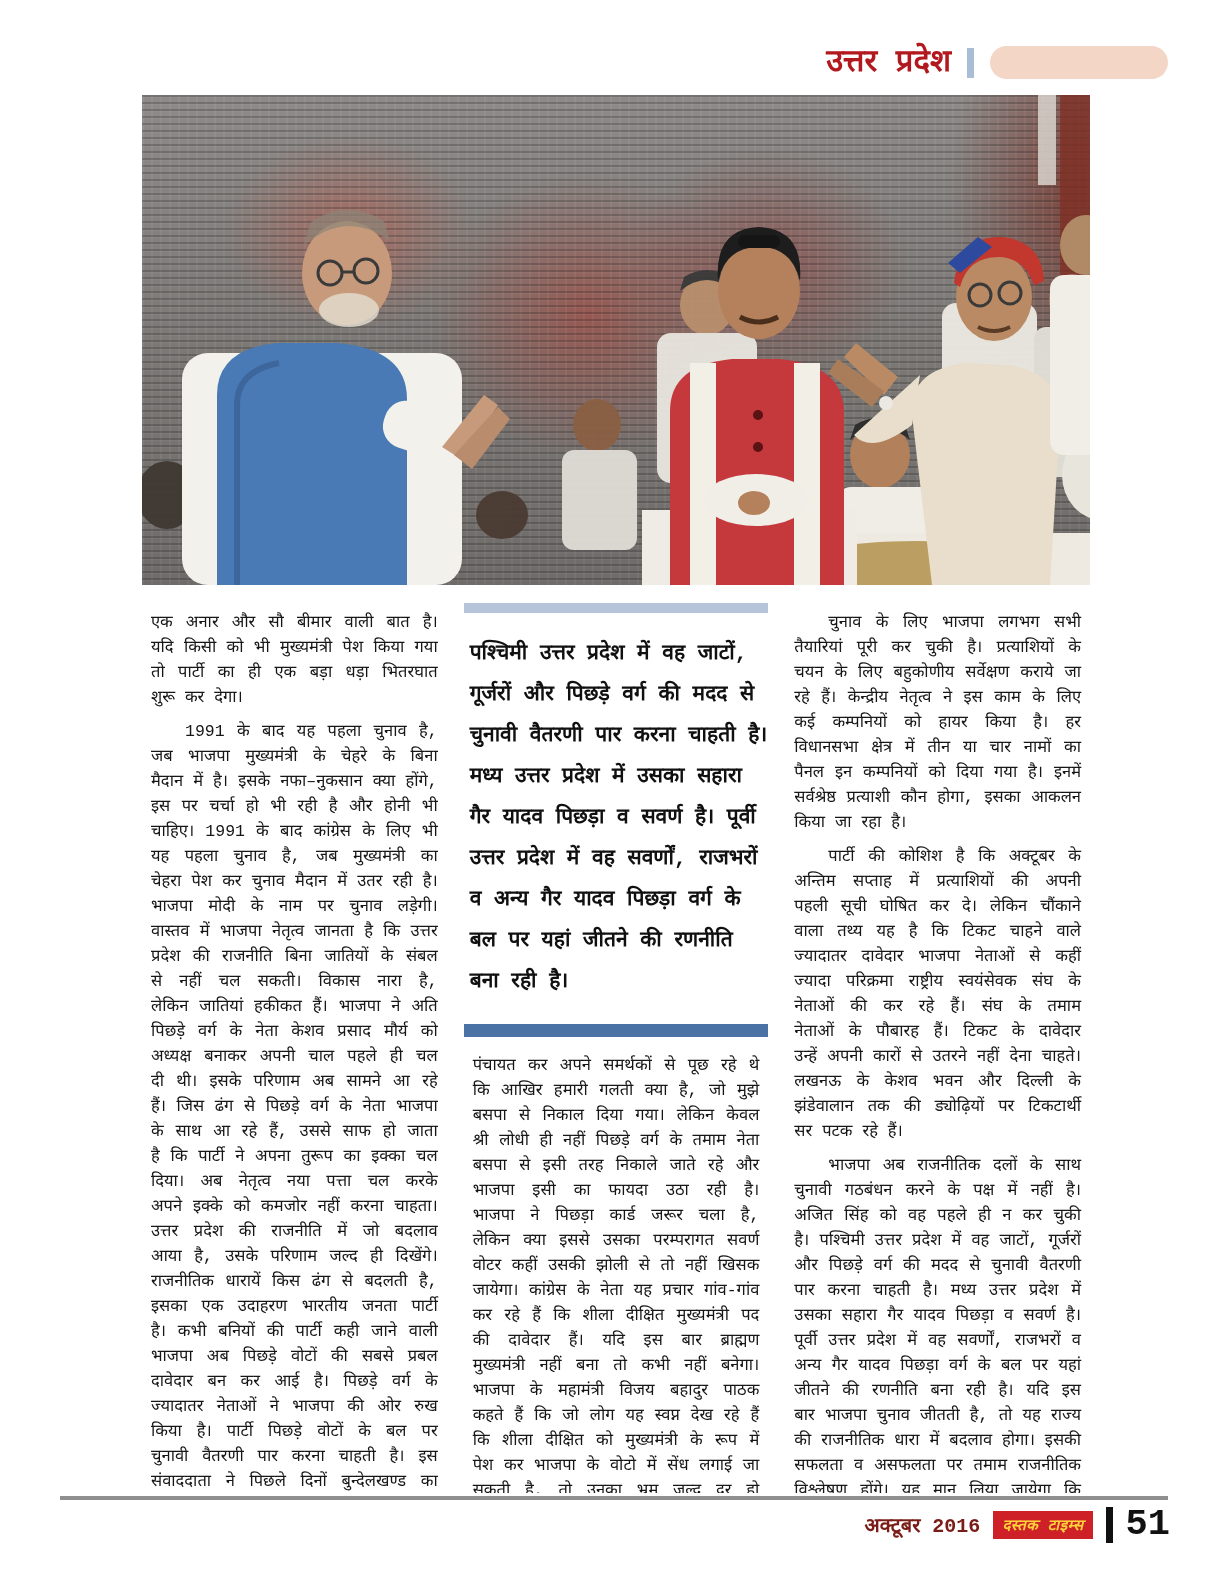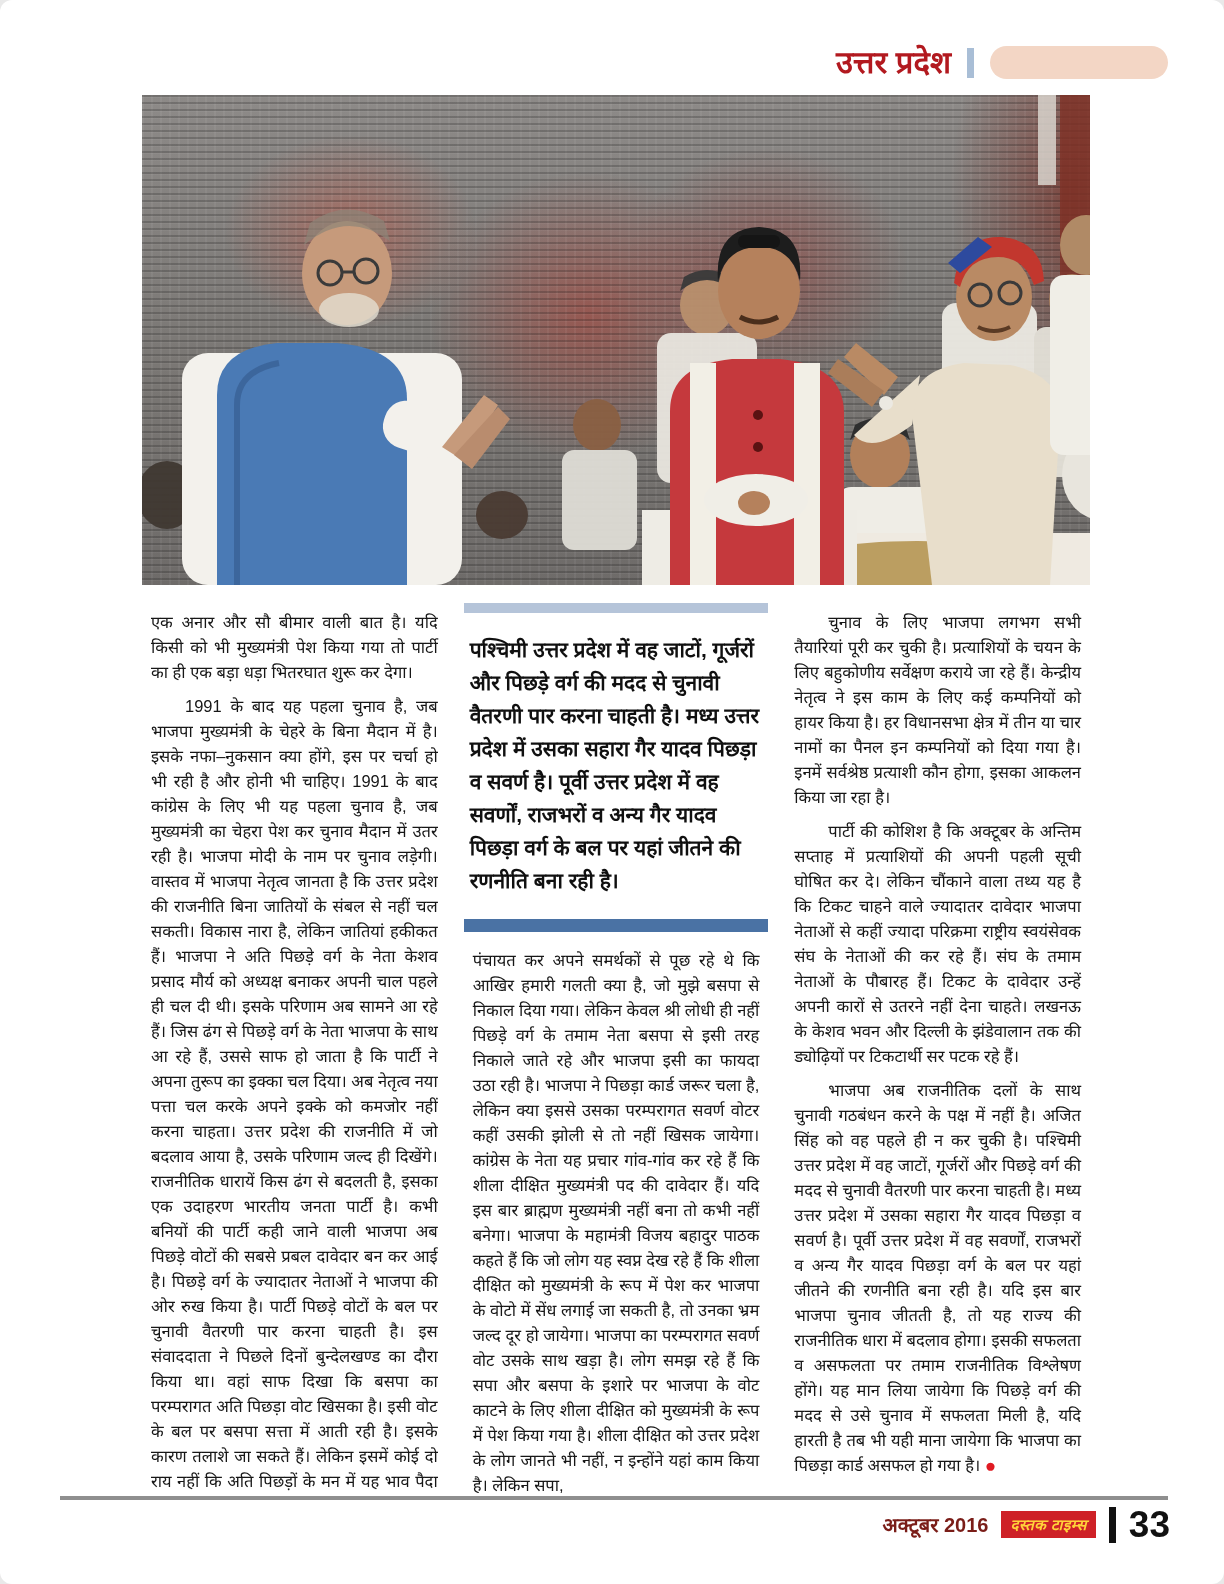--- a/index.html
+++ b/index.html
@@ -1,17 +1,17 @@
 <!DOCTYPE html>
 <html><head>
 <meta charset="utf-8">
 <style>
   html,body{margin:0;padding:0;background:#e9e9e9;}
   .page{position:relative;width:1224px;height:1584px;background:#ffffff;margin:0 auto;
-        font-family:Liberation Sans, sans-serif;overflow:hidden;border-radius:12px;}
+        font-family:Liberation Mono, monospace;overflow:hidden;}
 
   
   .header{position:absolute;top:46px;left:0;right:56px;display:flex;justify-content:flex-end;align-items:center;gap:16px;}
   .header-title{color:#b2191f;font-size:31px;font-weight:bold;line-height:1;}
   .header-divider{width:7px;height:30px;background:#a9bed6;}
   .header-pill{width:178px;height:33px;background:#f3d6c5;border-radius:17px;}
 
   
   .photo{position:absolute;left:142px;top:95px;width:948px;height:490px;overflow:hidden;
     background:
@@ -28,21 +28,21 @@
 
   
   .columns{position:absolute;left:142px;top:601px;width:948px;height:892px;display:flex;gap:17px;overflow:hidden;}
   .col{flex:1;min-width:0;text-align:justify;font-size:16.5px;line-height:25px;color:#161616;overflow:hidden;}
   .col p{margin:9px;}
   .col p.indent{text-indent:34px;}
 
   
   .quote-block{margin:2px 0 16px;}
   .quote-bar-top{height:10px;background:#b5c4d9;margin-bottom:20px;}
-  .quote-text{font-size:21px;line-height:33px;font-weight:600;color:#101010;text-align:left;padding-left:6px;}
+  .quote-text{font-size:21px;line-height:41px;font-weight:600;color:#101010;text-align:left;padding-left:6px;}
   .quote-bar-bottom{height:13px;background:#4a72a4;margin-top:22px;}
 
   .end-dot{color:#e01b23;font-size:19px;vertical-align:-1px;}
 
   
   .footer-rule{position:absolute;left:60px;right:56px;top:1496px;height:4px;background:#8f8f8f;}
   .footer{position:absolute;top:1506px;right:54px;display:flex;align-items:center;gap:13px;}
   .footer-date{color:#7a1d18;font-weight:bold;font-size:20px;}
   .footer-logo{background:#ce2127;color:#ffd23a;font-weight:bold;font-style:italic;font-size:15px;
                padding:3px 9px 4px;letter-spacing:.5px;white-space:nowrap;}
@@ -159,16 +159,16 @@
       <p class="indent">पार्टी की कोशिश है कि अक्टूबर के अन्तिम सप्ताह में प्रत्याशियों की अपनी पहली सूची घोषित कर दे। लेकिन चौंकाने वाला तथ्य यह है कि टिकट चाहने वाले ज्यादातर दावेदार भाजपा नेताओं से कहीं ज्यादा परिक्रमा राष्ट्रीय स्वयंसेवक संघ के नेताओं की कर रहे हैं। संघ के तमाम नेताओं के पौबारह हैं। टिकट के दावेदार उन्हें अपनी कारों से उतरने नहीं देना चाहते। लखनऊ के केशव भवन और दिल्ली के झंडेवालान तक की ड्योढ़ियों पर टिकटार्थी सर पटक रहे हैं।</p>
       <p class="indent"><span>भाजपा अब राजनीतिक दलों के साथ चुनावी गठबंधन करने के पक्ष में नहीं है। अजित सिंह को वह पहले ही न कर चुकी है। पश्चिमी उत्तर प्रदेश में वह जाटों, गूर्जरों और पिछड़े वर्ग की मदद से चुनावी वैतरणी पार करना चाहती है। मध्य उत्तर प्रदेश में उसका सहारा गैर यादव पिछड़ा व सवर्ण है। पूर्वी उत्तर प्रदेश में वह सवर्णों, राजभरों व अन्य गैर यादव पिछड़ा वर्ग के बल पर यहां जीतने की रणनीति बना रही है। यदि इस बार भाजपा चुनाव जीतती है, तो यह राज्य की राजनीतिक धारा में बदलाव होगा। इसकी सफलता व असफलता पर तमाम राजनीतिक विश्लेषण होंगे। यह मान लिया जायेगा कि पिछड़े वर्ग की मदद से उसे चुनाव में सफलता मिली है, यदि हारती है तब भी यही माना जायेगा कि भाजपा का पिछड़ा कार्ड असफल हो गया है।</span> <span class="end-dot">●</span></p>
     </div>
   </div>
 
   <div class="footer-rule"></div>
   <div class="footer">
     <span class="footer-date">अक्टूबर 2016</span>
     <span class="footer-logo">दस्तक टाइम्स</span>
     <span class="footer-sep"></span>
-    <span class="footer-page">33</span>
+    <span class="footer-page">51</span>
   </div>
 
 </div>
 
 </body></html>

